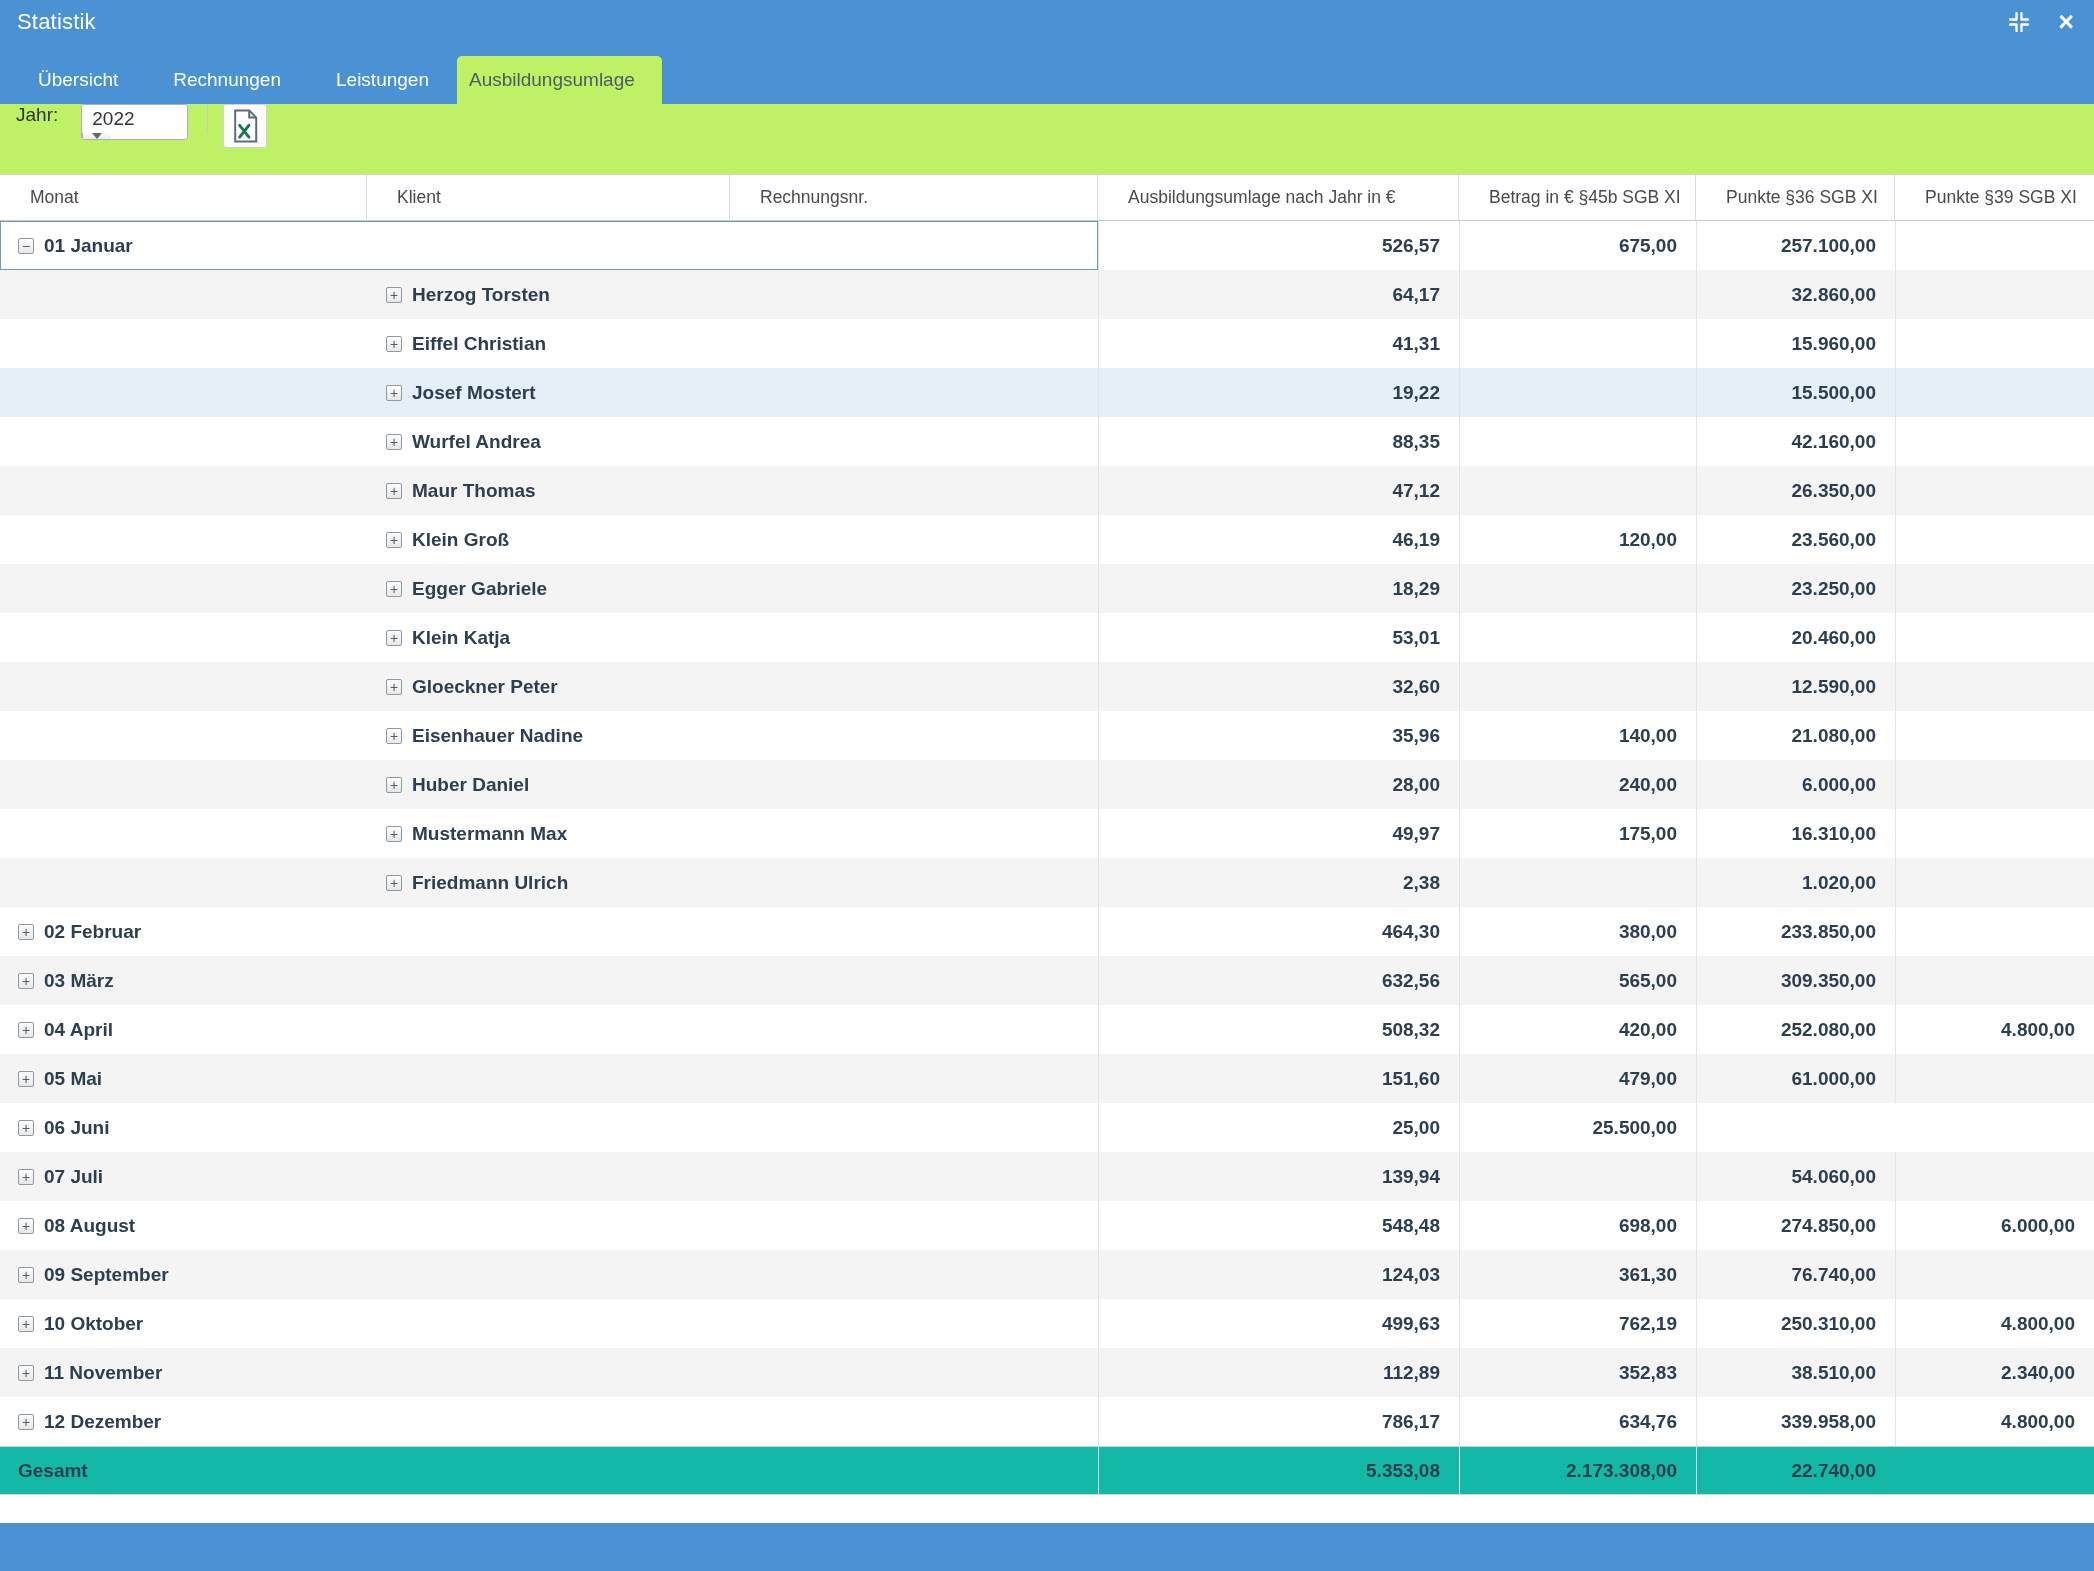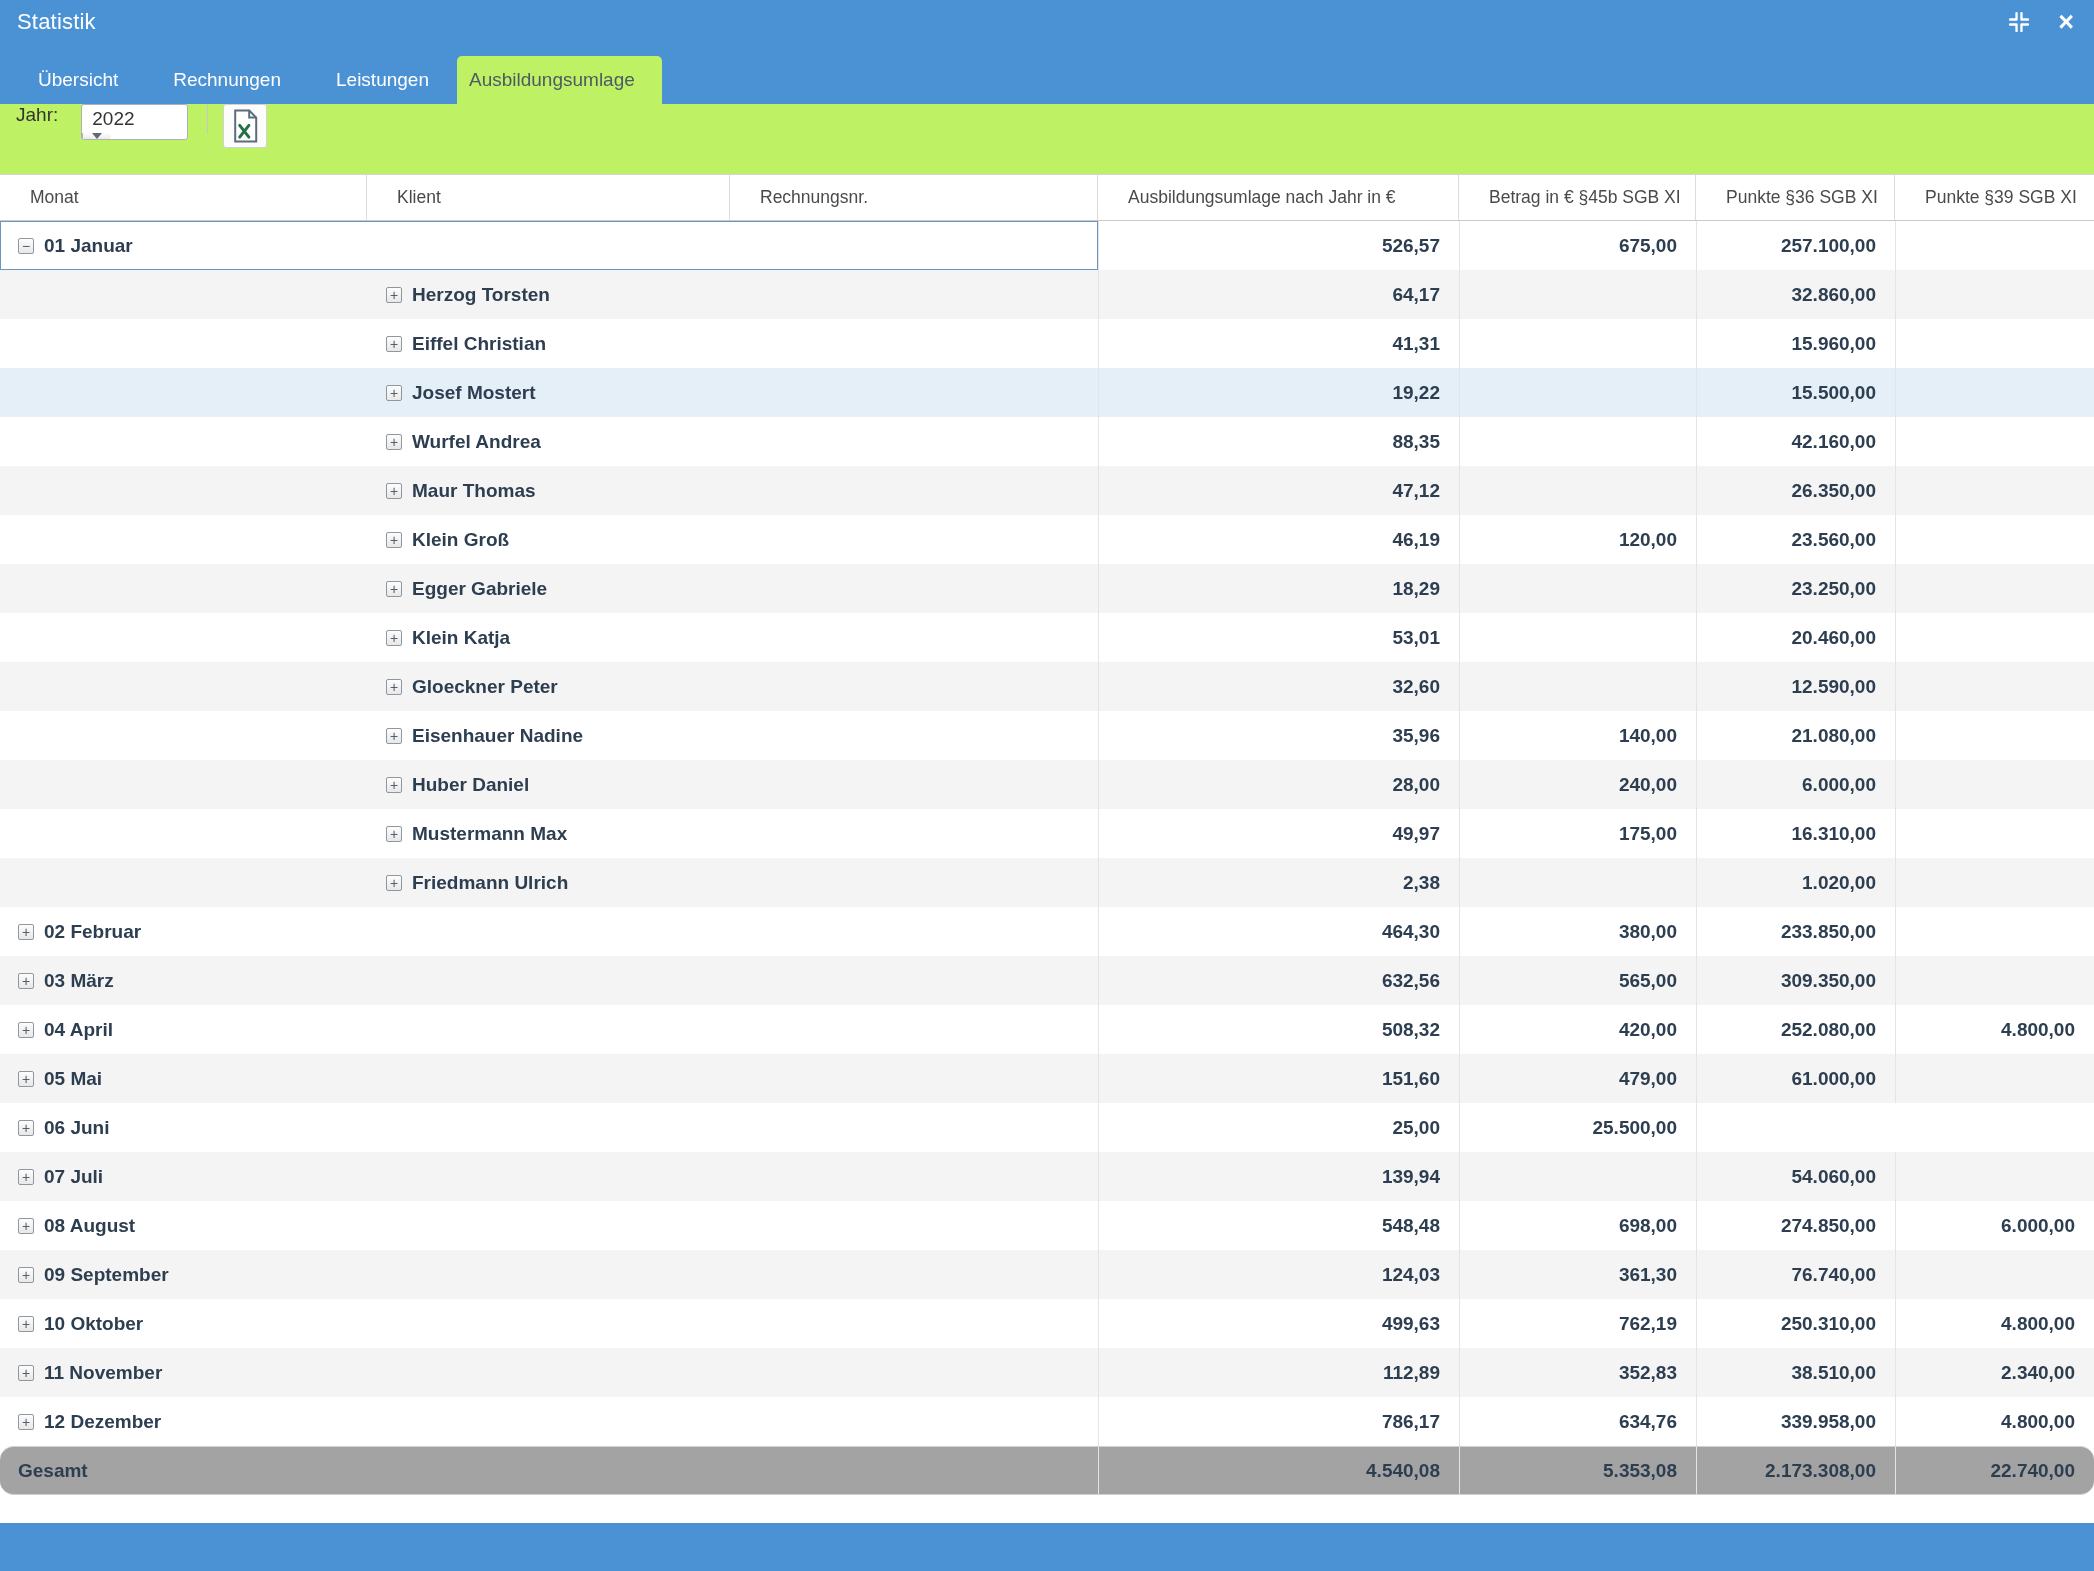--- a/index.html
+++ b/index.html
@@ -43,21 +43,21 @@
   .tr{display:grid;grid-template-columns:1098px 361px 237px 199px 199px;height:49px;}
   .tr.even{background:#fff;}
   .tr.odd{background:var(--alt);}
   .tr.selected{background:var(--selected);}
   .td{display:flex;align-items:center;font-size:19px;font-weight:700;color:var(--txt);white-space:nowrap;overflow:hidden;}
   .td.left{padding-left:18px;}
   .tr.client .td.left{padding-left:386px;}
   .td.num{justify-content:flex-end;padding-right:19px;border-left:1px solid #e2e5e7;}
   .td.left.focused{box-shadow:inset 0 0 0 1px #6a96c0;}
   .expander{width:16px;height:16px;min-width:16px;border:1px solid #8f989f;border-radius:2px;background:linear-gradient(#fdfdfd,#e8e8e8);color:#51606e;font-size:14px;line-height:14px;display:inline-flex;align-items:center;justify-content:center;margin-right:10px;font-weight:400;cursor:pointer;}
-  .tr.total{background:#a3a3a3;border-top:1px solid #d2d2d2;border-bottom:1px solid #d2d2d2;border-radius:14px;}
+  .tr.total{background:#14b8a6;border-top:1px solid #d2d2d2;border-bottom:1px solid #d2d2d2;}
   .tr.total .td.left{padding-left:18px;}
 
   .bottombar{position:absolute;left:0;bottom:0;width:2094px;height:48px;background:var(--accent);}
 </style>
 </head>
 <body>
 
 <div class="window">
 
   <div class="titlebar">
@@ -357,21 +357,20 @@
           </div>
           <div class="td num">786,17</div>
           <div class="td num">634,76</div>
           <div class="td num">339.958,00</div>
           <div class="td num">4.800,00</div>
         </div>
         <div class="tr total">
           <div class="td left">
             <span class="rowlabel">Gesamt</span>
           </div>
-          <div class="td num">4.540,08</div>
           <div class="td num">5.353,08</div>
           <div class="td num">2.173.308,00</div>
           <div class="td num">22.740,00</div>
         </div>
       </div>
   </div>
 
   <div class="bottombar"></div>
 
 </div>

